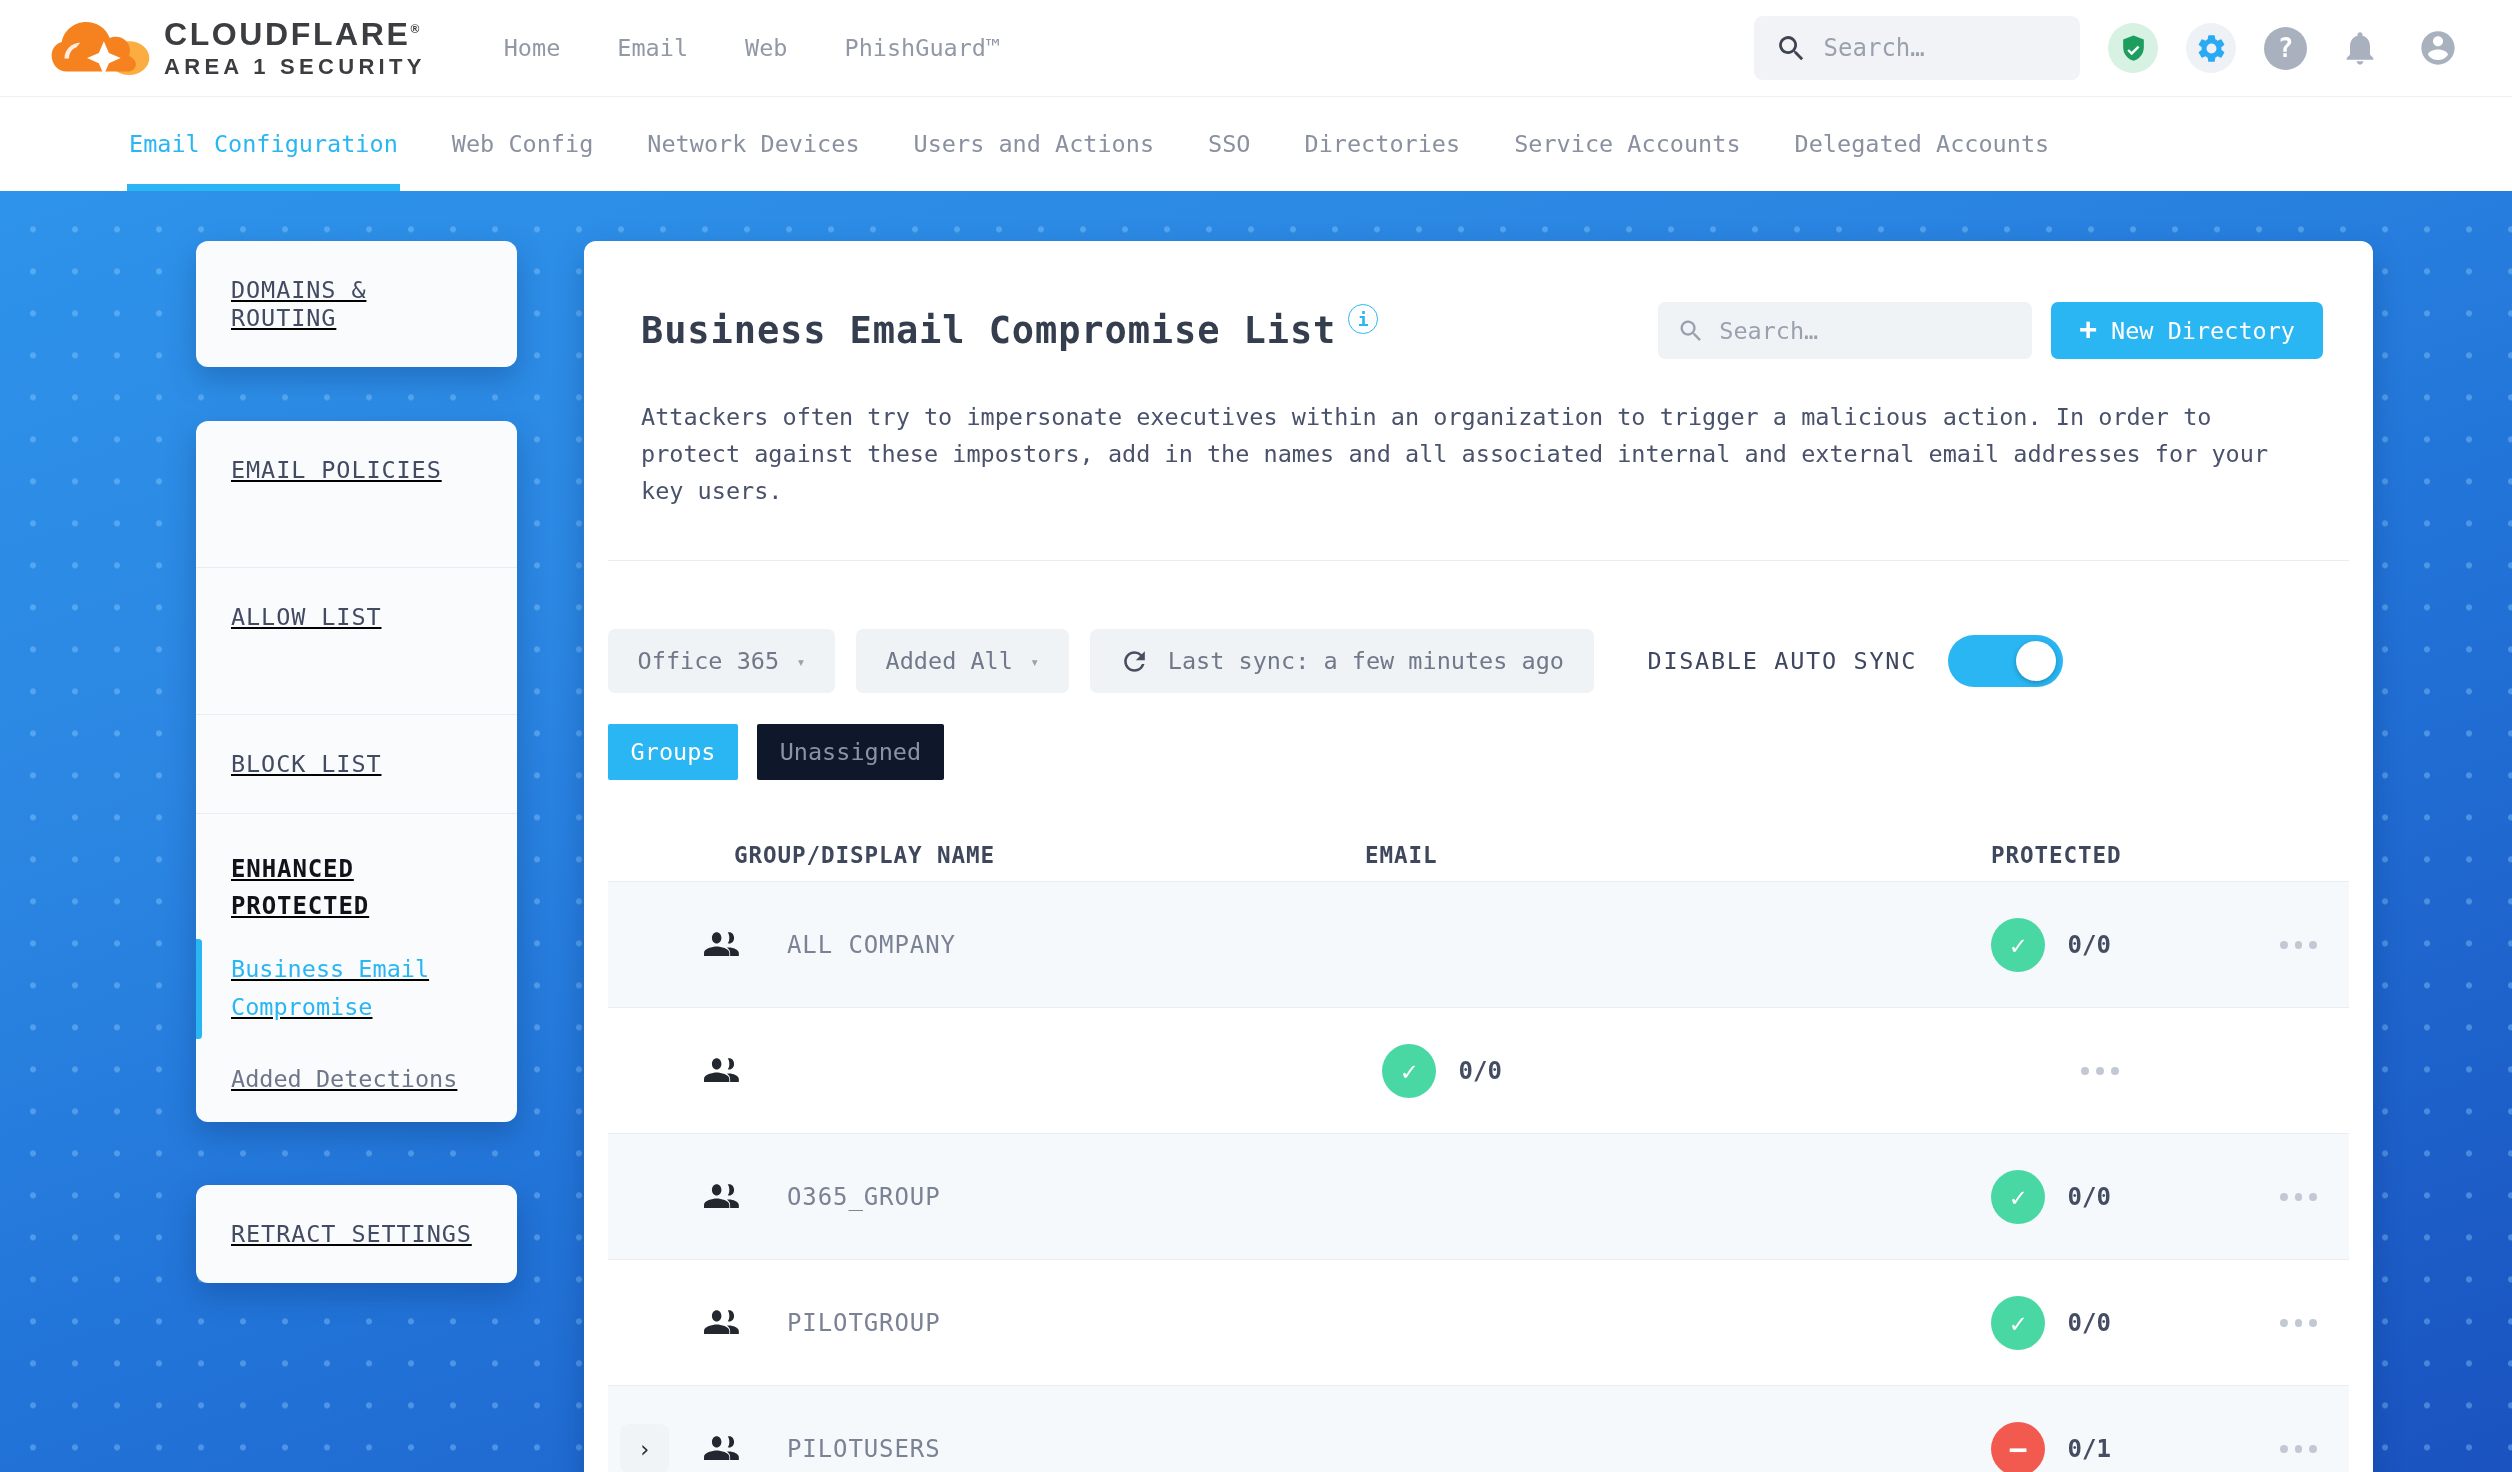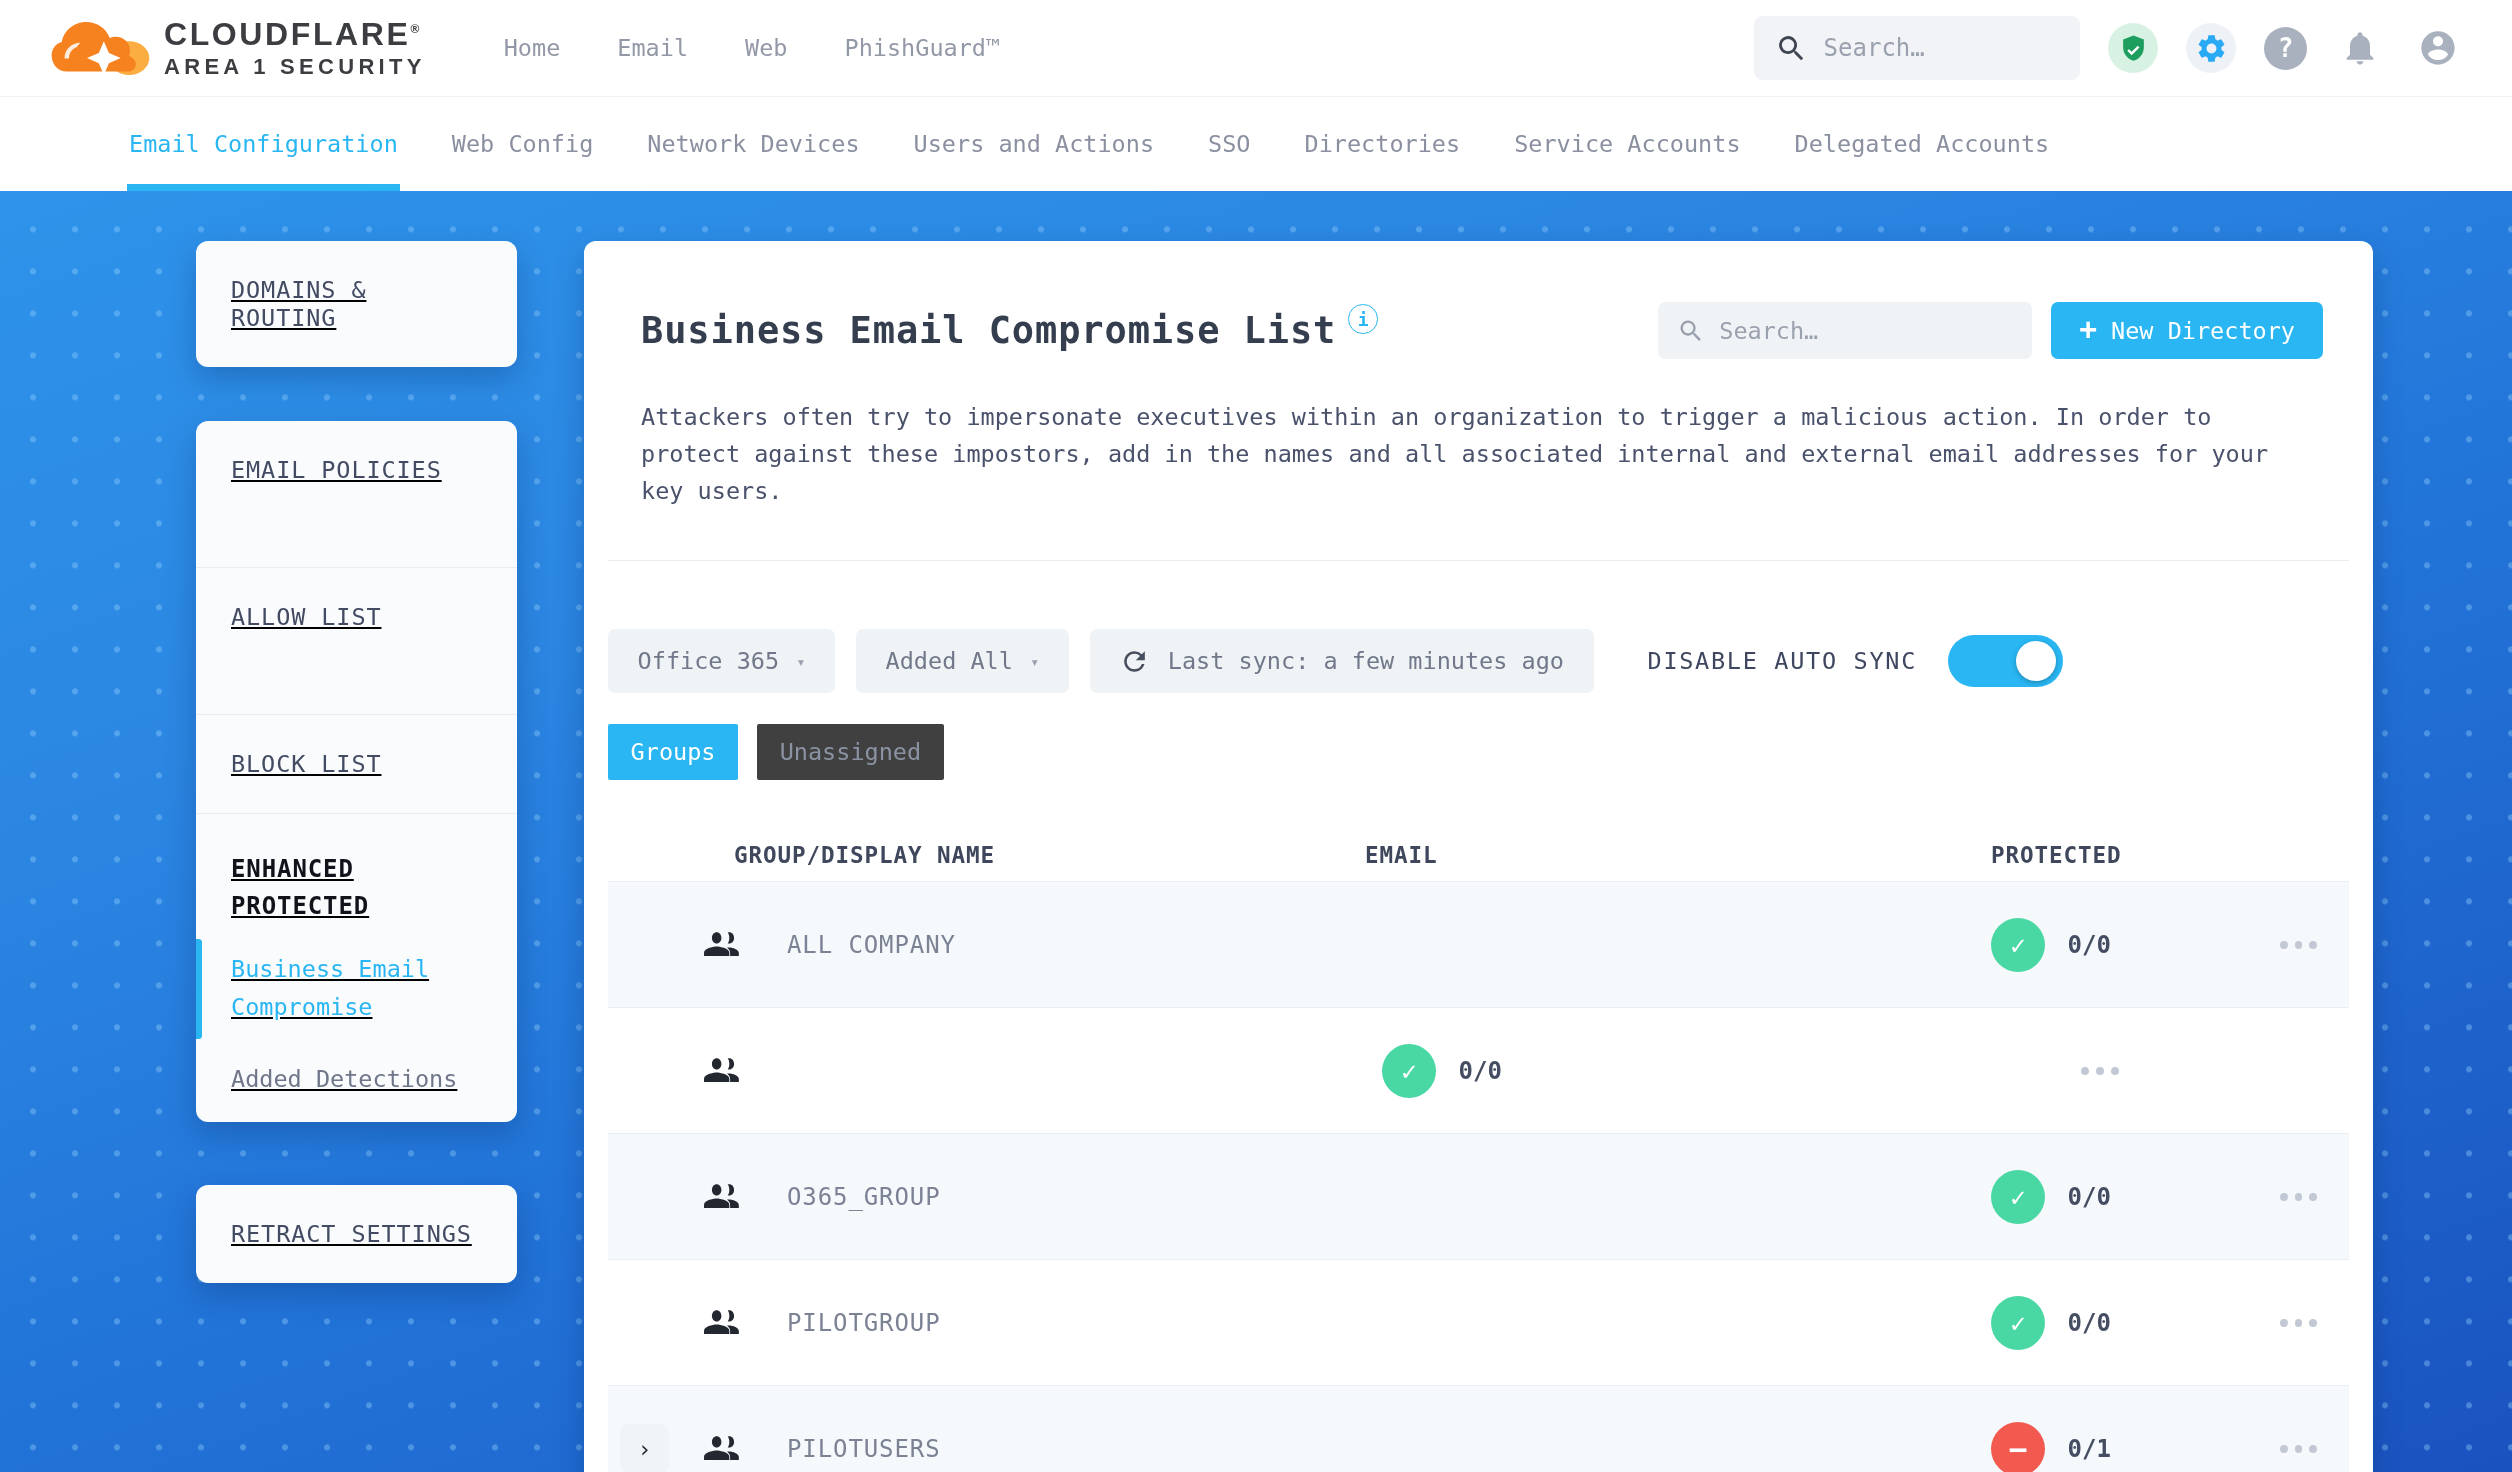--- a/index.html
+++ b/index.html
@@ -96,21 +96,21 @@
   .autosync-label { font-size:23.5px; color:#3f4760; letter-spacing:1.7px; margin-left:54px; }
   .toggle { width:115px; height:52px; background:#29b6f2; border-radius:28px; position:relative;
             margin-left:31px; cursor:pointer; }
   .toggle .knob { position:absolute; top:6px; right:7px; width:40px; height:40px; background:#fff;
                   border-radius:50%; box-shadow:0 1.7px 5.2px rgba(0,0,0,.25); }
 
   .view-tabs { display:flex; margin-top:31px; gap:19px; }
   .vtab { height:56px; border-radius:2px; display:flex; align-items:center; padding:0 22.6px;
           font-size:23.5px; cursor:pointer; }
   .vtab.active { background:#29b6f2; color:#fff; }
-  .vtab.idle { background:#404040; color:#8b93a3; }
+  .vtab.idle { background:#0f172a; color:#8b93a3; }
 
   
   .table { margin-top:49px; }
   .t-head { display:grid; grid-template-columns:96px 83px 556px 609px 296px 1fr;
             height:52px; align-items:center; }
   .t-head .h-name { grid-column:1 / span 3; padding-left:126px; }
   .t-head .h-email { padding-left:22px; }
   .t-head .h-prot { padding-left:39px; }
   .t-head span { font-size:22.6px; font-weight:bold; color:#3f475c; letter-spacing:0.9px; }
   .t-row { display:grid; grid-template-columns:96px 83px 556px 609px 296px 1fr;

